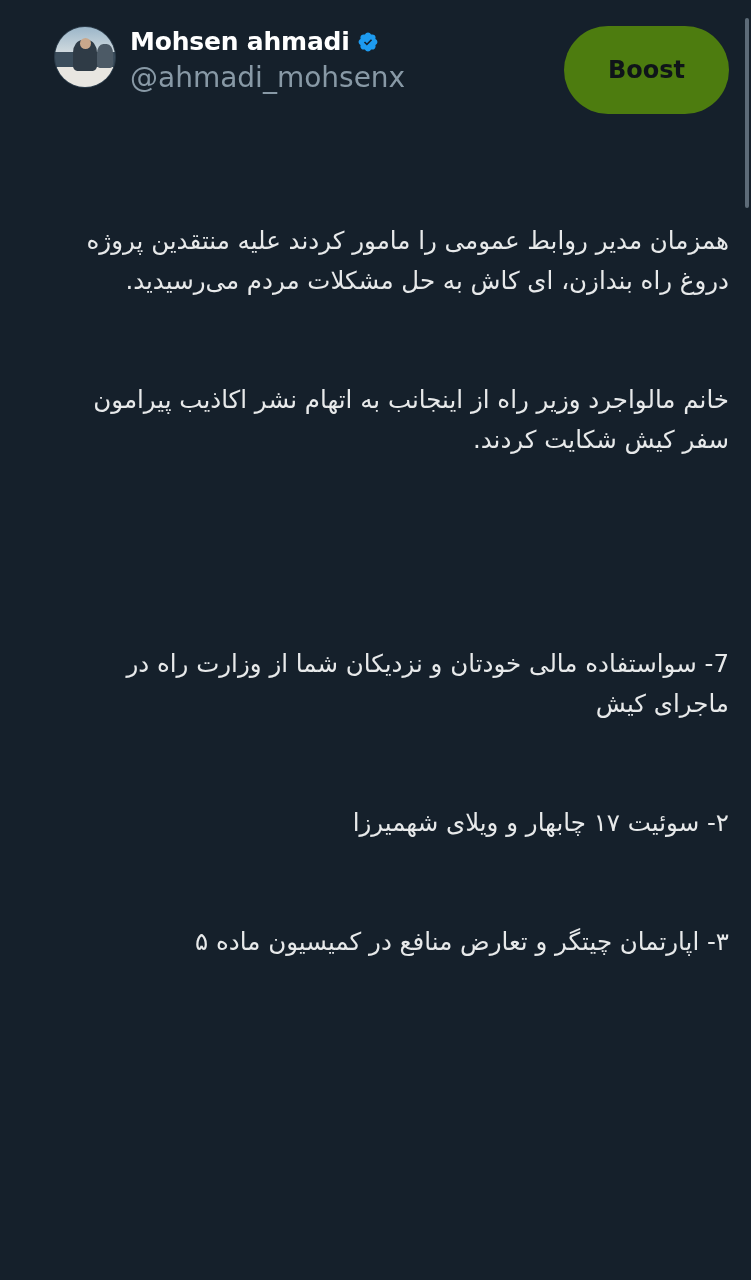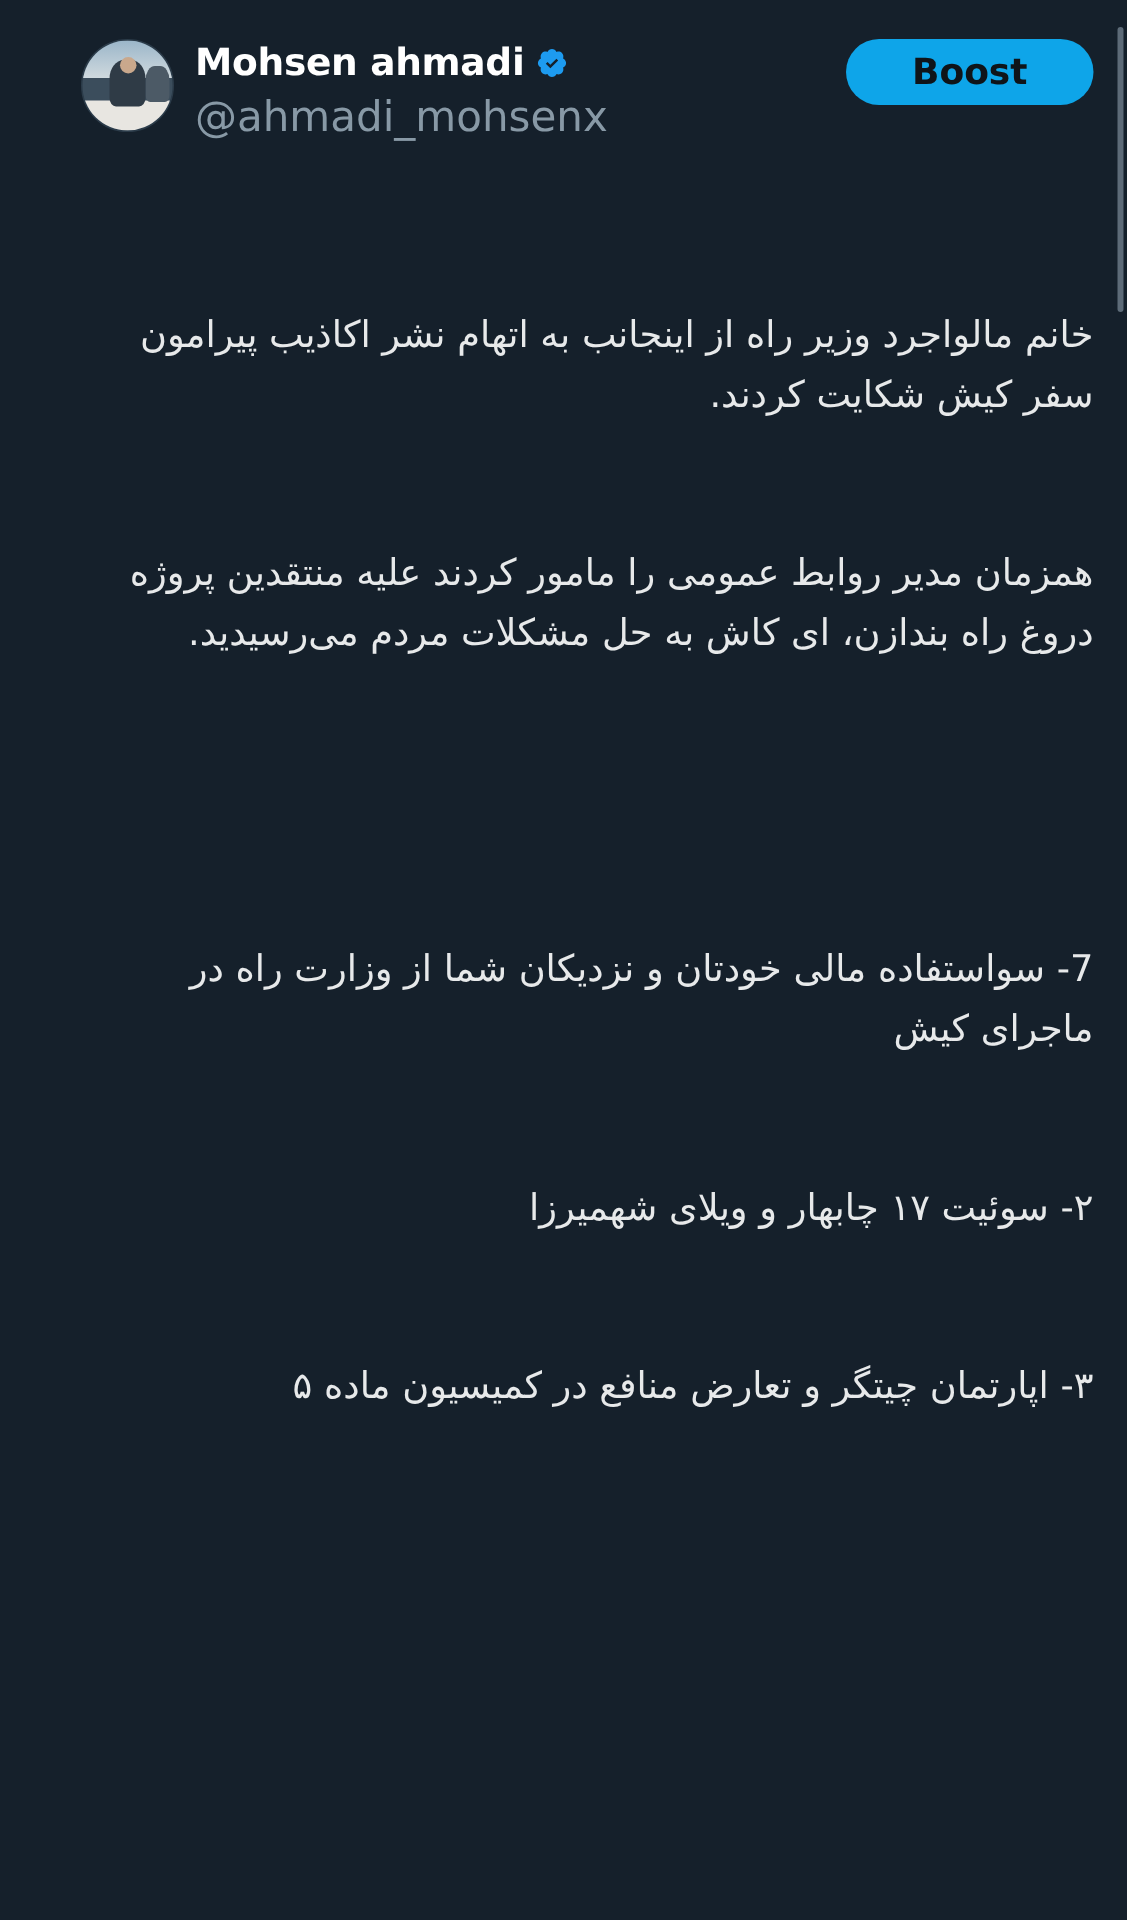--- a/index.html
+++ b/index.html
@@ -81,27 +81,27 @@
     display: inline-block;
   }
   .handle {
     color: #8899a6;
     font-size: 28px;
     line-height: 1.3;
     margin-top: 4px;
   }
   .boost-btn {
     margin-left: auto;
-    background: #0ea5e9;
+    background: #4d7c0f;
     color: #0f1419;
     border: none;
     border-radius: 999px;
     font-size: 24px;
     font-weight: bold;
-    padding: 8px 44px;
+    padding: 30px 44px;
     cursor: pointer;
     font-family: "DejaVu Sans", "Liberation Sans", sans-serif;
   }
 
   
   .post-body {
     padding: 28px 22px 0 22px;
     color: #e7e9ea;
     font-size: 24.5px;
     line-height: 1.62;
@@ -150,22 +150,22 @@
           </svg>
         </span>
       </div>
       <div class="handle">@ahmadi_mohsenx</div>
     </div>
 
     <button class="boost-btn">Boost</button>
   </div>
 
   <div class="post-body">
+    <p class="para">همزمان مدیر روابط عمومی را مامور کردند علیه منتقدین پروژه دروغ راه بندازن، ای کاش به حل مشکلات مردم می‌رسیدید.</p>
     <p class="para">خانم مالواجرد وزیر راه از اینجانب به اتهام نشر اکاذیب پیرامون سفر کیش شکایت کردند.</p>
-    <p class="para">همزمان مدیر روابط عمومی را مامور کردند علیه منتقدین پروژه دروغ راه بندازن، ای کاش به حل مشکلات مردم می‌رسیدید.</p>
     <div class="spacer"></div>
     <p class="para">7- سواستفاده مالی خودتان و نزدیکان شما از وزارت راه در ماجرای کیش</p>
     <p class="para">۲- سوئیت ۱۷ چابهار و ویلای شهمیرزا</p>
     <p class="para">۳- اپارتمان چیتگر و تعارض منافع در کمیسیون ماده ۵</p>
     
     
     
     
   </div>
 

